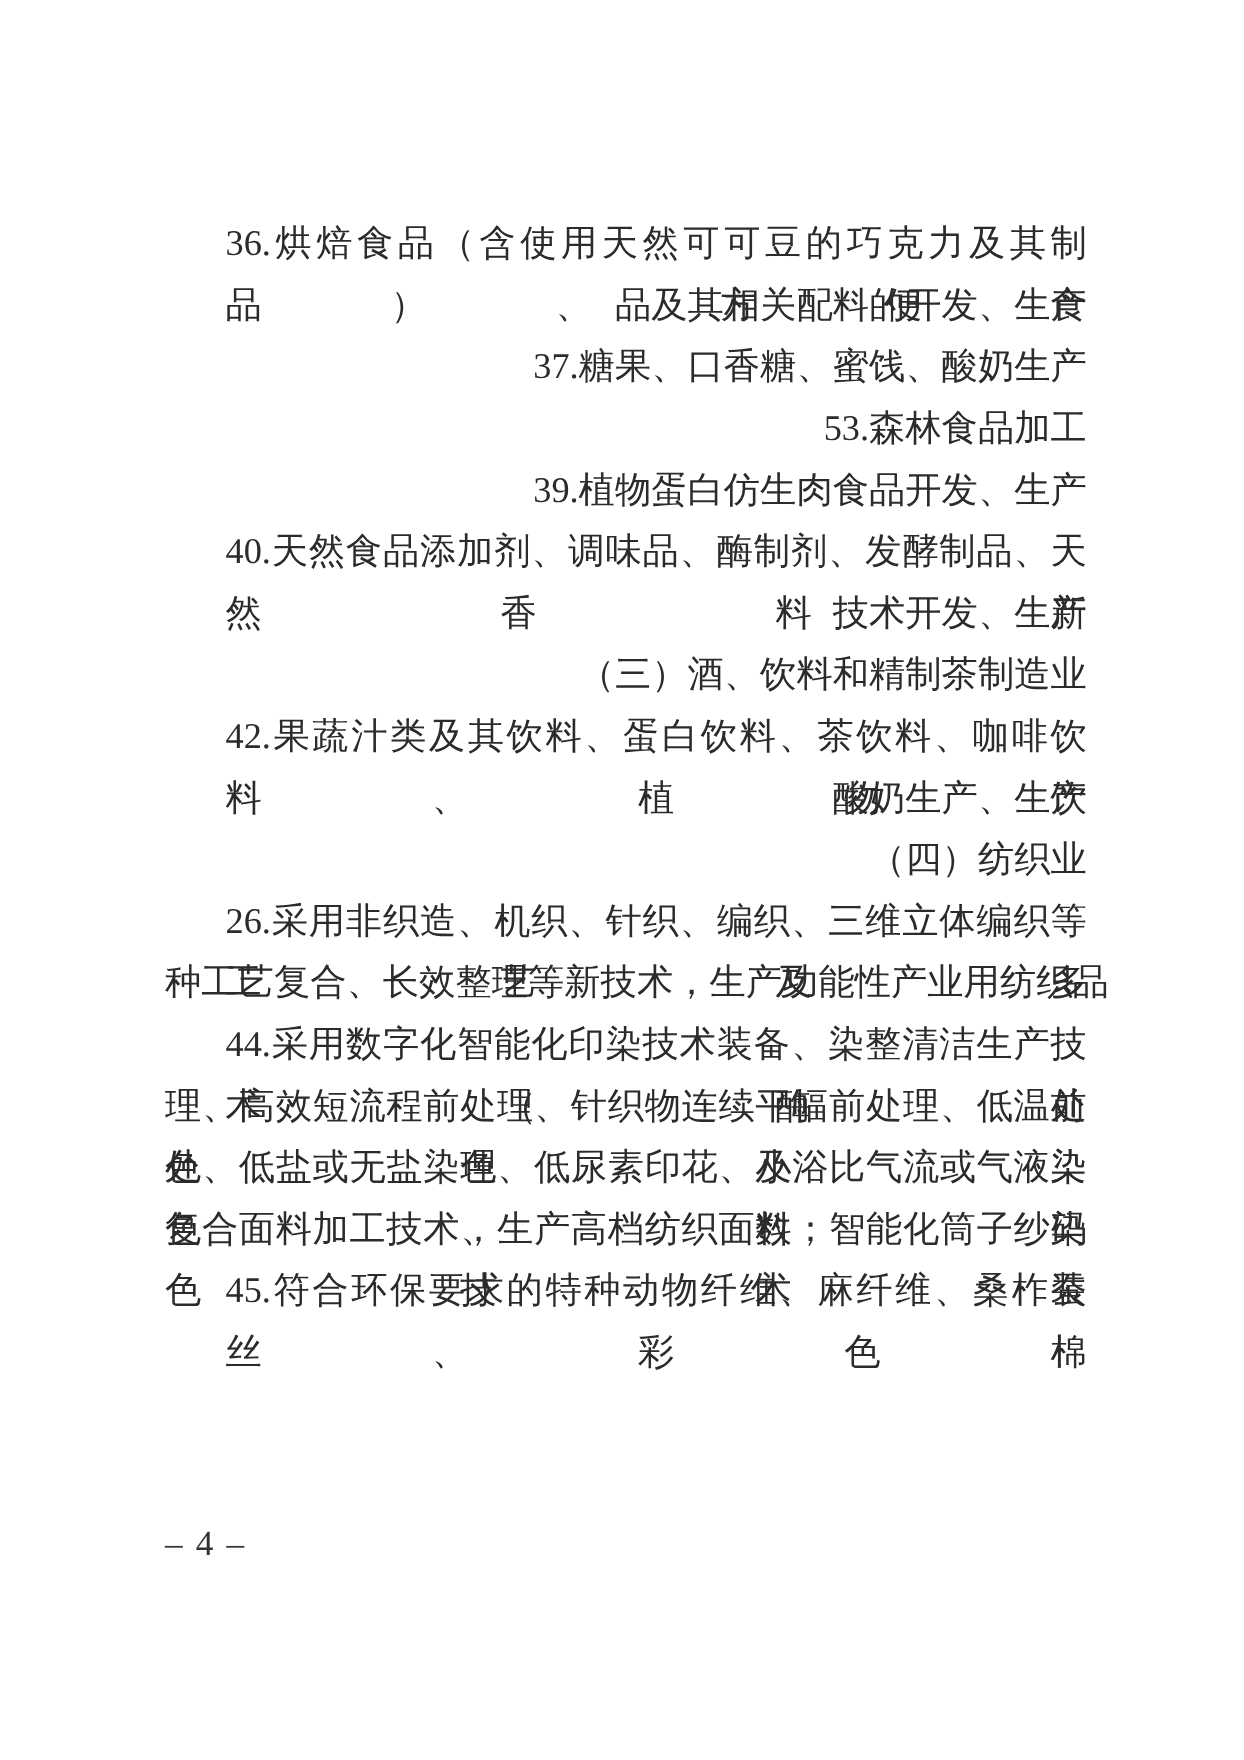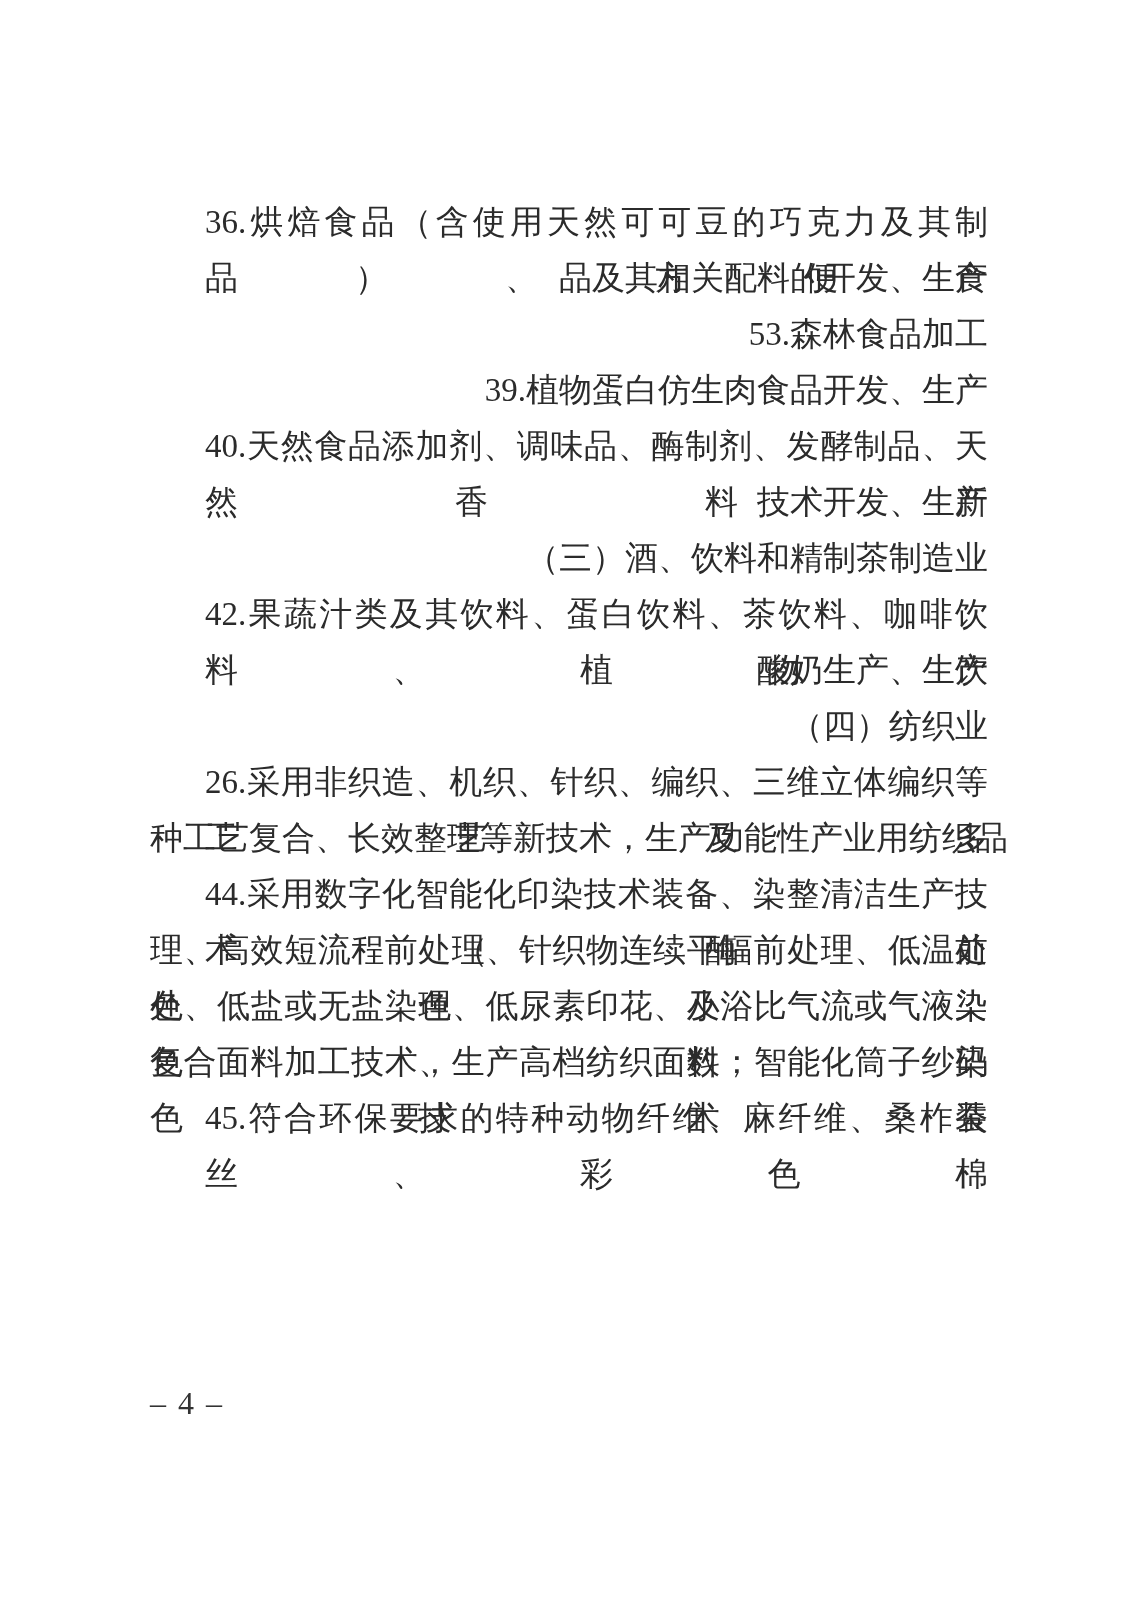--- a/index.html
+++ b/index.html
@@ -51,20 +51,21 @@
   }
 </style>
 </head>
 <body>
 
 <div class="page">
 
   <div class="body-text">
       <div class="line indent fill">36.烘焙食品（含使用天然可可豆的巧克力及其制品）、方便食</div>
       <div class="line">品及其相关配料的开发、生产</div>
+      <div class="line indent">37.糖果、口香糖、蜜饯、酸奶生产</div>
       <div class="line indent">53.森林食品加工</div>
       <div class="line indent">39.植物蛋白仿生肉食品开发、生产</div>
       <div class="line indent fill">40.天然食品添加剂、调味品、酶制剂、发酵制品、天然香料新</div>
       <div class="line">技术开发、生产</div>
       <div class="line indent">（三）酒、饮料和精制茶制造业</div>
       <div class="line indent fill">42.果蔬汁类及其饮料、蛋白饮料、茶饮料、咖啡饮料、植物饮</div>
       <div class="line">酸奶生产、生产</div>
       <div class="line indent">（四）纺织业</div>
       <div class="line indent fill">26.采用非织造、机织、针织、编织、三维立体编织等工艺及多</div>
       <div class="line">种工艺复合、长效整理等新技术，生产功能性产业用纺织品</div>

